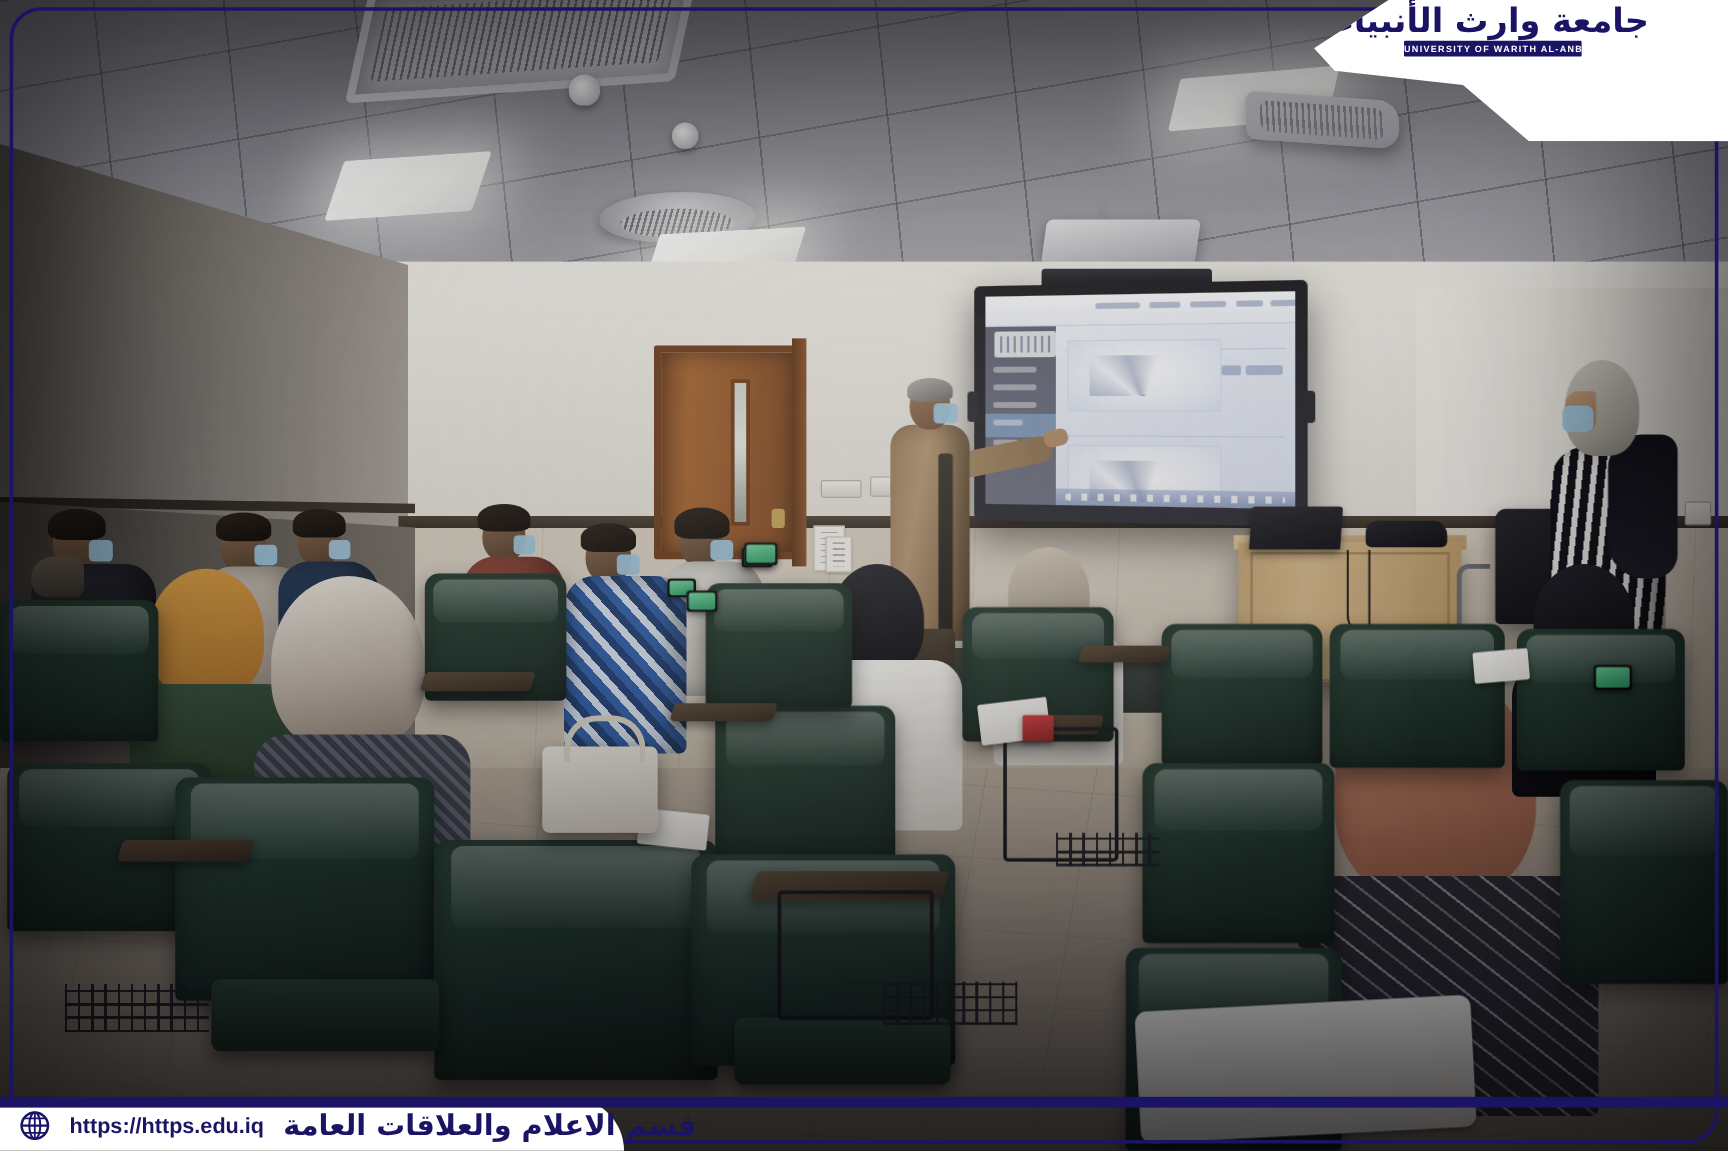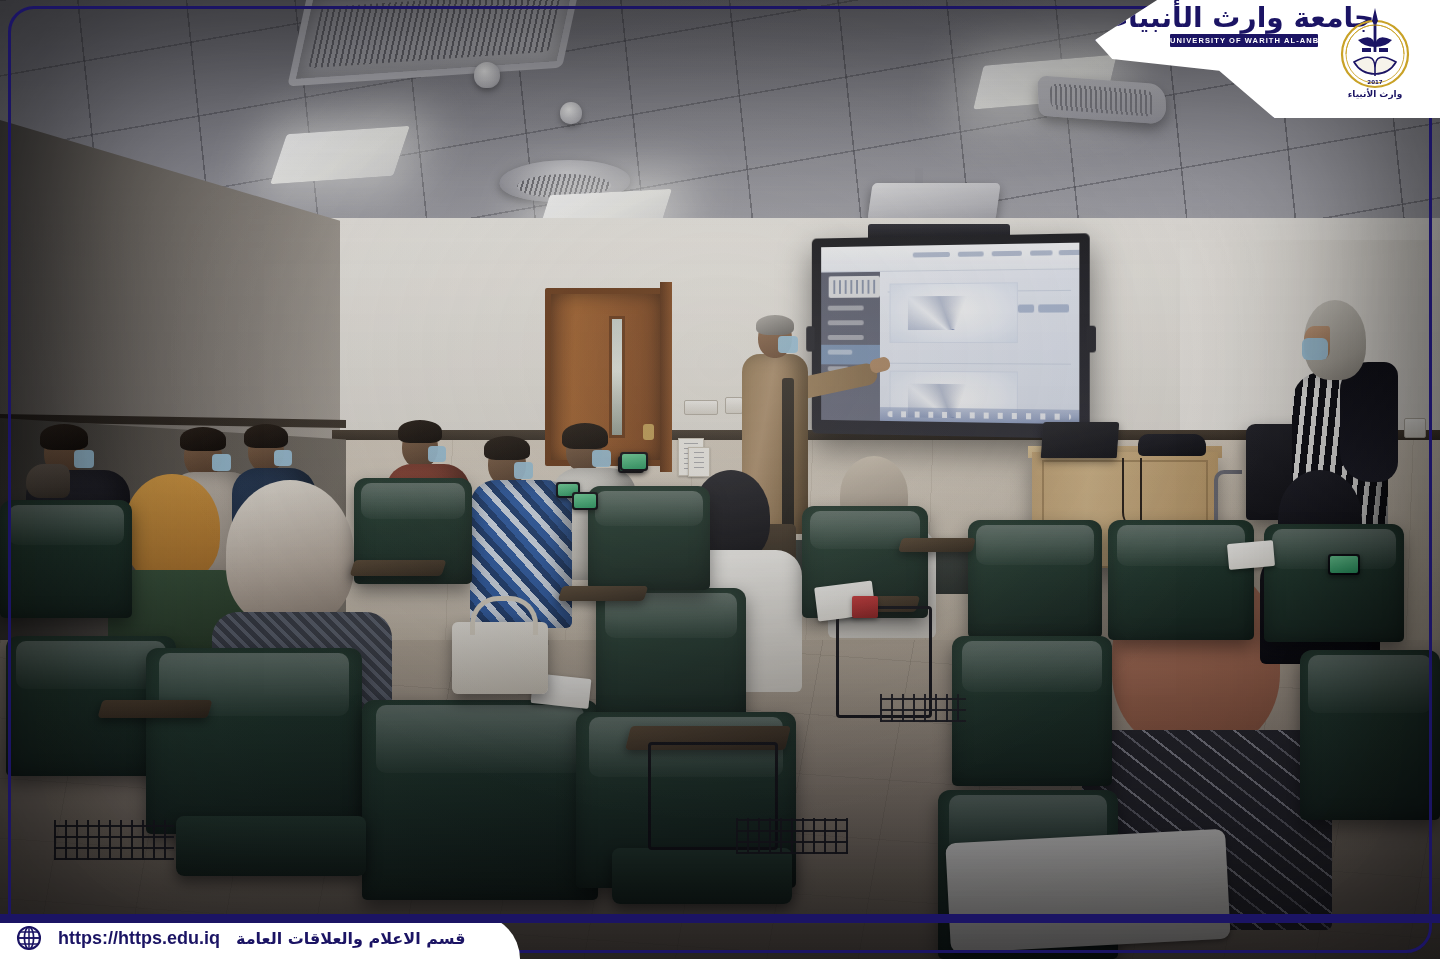--- a/index.html
+++ b/index.html
@@ -520,21 +520,21 @@
     display:flex; align-items:center; gap:16px;
   }
   .globe-icon { width:26px; height:26px; flex:none; }
   .globe-icon svg { width:100%; height:100%; display:block; }
   .footer-url {
     font-size: 18px; font-weight:700; color:#1b1464;
     font-family:"Liberation Sans", sans-serif; white-space:nowrap;
   }
   .footer-arabic {
     font-family: "DejaVu Sans", sans-serif;
-    font-size: 16px; font-weight:700; color:#1b1464;
+    font-size: 24px; font-weight:700; color:#1b1464;
     direction: rtl; white-space:nowrap;
   }
 </style>
 </head>
 <body>
 
 <div class="stage">
 
   <div class="photo">
 
@@ -767,35 +767,20 @@
 
   <div class="top-banner-edge"></div>
   <div class="top-banner">
     <div class="logo-wordmark">
       <div class="logo-arabic">جامعة وارث الأنبياء</div>
       <div class="logo-bar">
         <div class="logo-en">UNIVERSITY OF WARITH AL-ANBIYAA</div>
       </div>
     </div>
 
-    <div class="emblem">
-      <svg viewBox="0 0 86 104" xmlns="http://www.w3.org/2000/svg" aria-hidden="true">
-        <circle cx="43" cy="50" r="33" fill="none" stroke="#c9a227" stroke-width="2.2"></circle>
-        <circle cx="43" cy="50" r="29" fill="none" stroke="#c9a227" stroke-width="0.9"></circle>
-        <path d="M43 4 L46 17 L43 22 L40 17 Z" fill="#1b1464"></path>
-        <rect x="41.6" y="18" width="2.8" height="30" fill="#1b1464"></rect>
-        <path d="M26 36 q17 -8 17 8 q0 -16 17 -8 q-6 7 -17 7 q-11 0 -17 -7 Z" fill="#1b1464"></path>
-        <path d="M30 44 h9 v4 h-9 Z M47 44 h9 v4 h-9 Z" fill="#1b1464"></path>
-        <path d="M22 58 q21 -12 21 6 q0 -18 21 -6 q-7 12 -21 12 q-14 0 -21 -12 Z" fill="#f6f3ea" stroke="#1b1464" stroke-width="1.6"></path>
-        <path d="M43 64 v8" stroke="#1b1464" stroke-width="1.6"></path>
-        <text x="43" y="80" font-family="DejaVu Sans, sans-serif" font-size="5.5" fill="#1b1464" text-anchor="middle" font-weight="bold">2017</text>
-        <text x="43" y="93" font-family="DejaVu Sans, sans-serif" font-size="9" fill="#1b1464" text-anchor="middle" font-weight="bold" direction="rtl">وارث الأنبياء</text>
-        <path d="M14 50 a29 29 0 0 1 58 0" fill="none" stroke="#c9a227" stroke-width="0.8"></path>
-      </svg>
-    </div>
   </div>
 
   <div class="footer-curve"></div>
   <div class="footer-navy-strip"></div>
 
   <div class="footer-content">
     <span class="globe-icon">
       <svg viewBox="0 0 26 26" xmlns="http://www.w3.org/2000/svg" aria-hidden="true">
         <circle cx="13" cy="13" r="11" fill="none" stroke="#1b1464" stroke-width="2.1"></circle>
         <ellipse cx="13" cy="13" rx="4.6" ry="11" fill="none" stroke="#1b1464" stroke-width="1.7"></ellipse>

